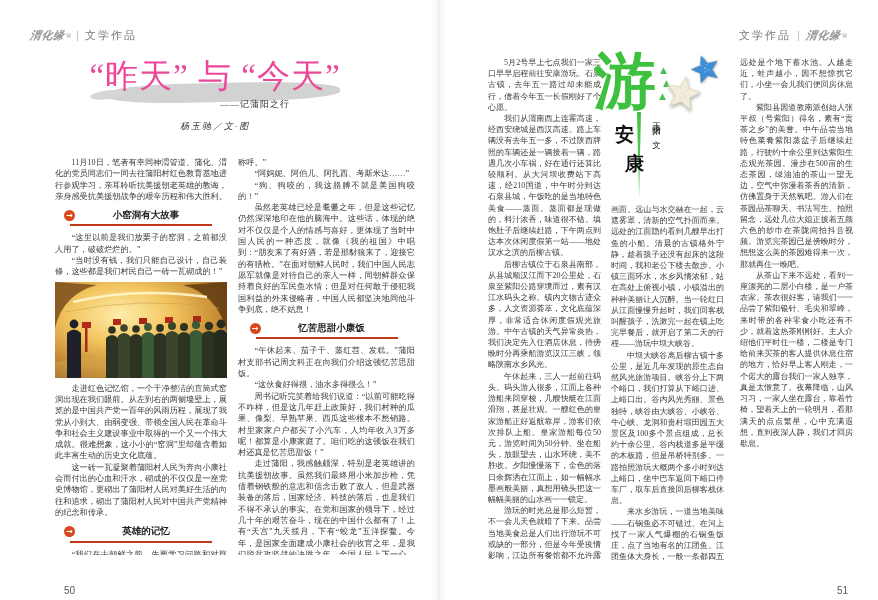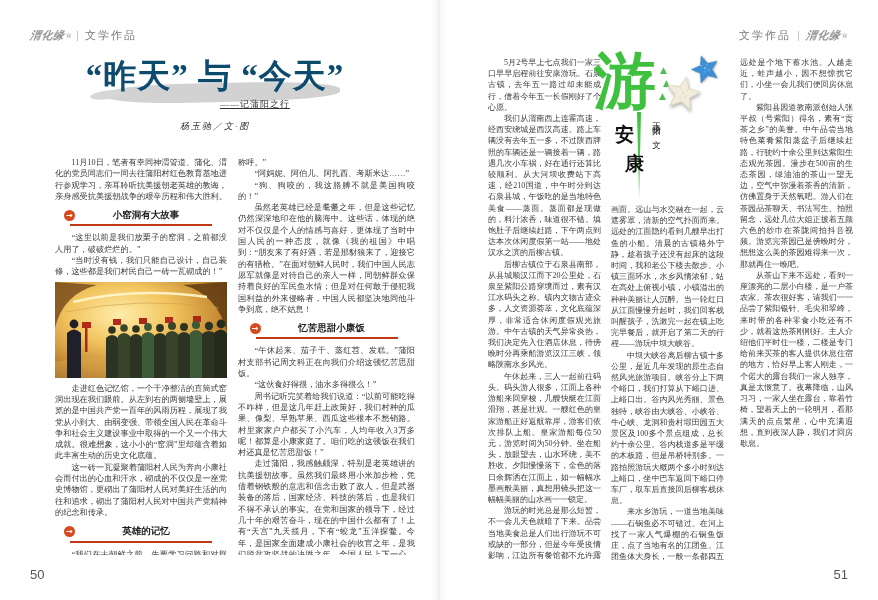--- a/index.html
+++ b/index.html
@@ -20,22 +20,22 @@
   .logo-sub{writing-mode:vertical-rl;font-size:4.5px;line-height:4.5px;color:#a8a8a8;margin-top:1px;}
   .hdr-div{display:inline-block;width:1px;height:10px;background:#c4c4c4;}
   .hdr-label{font-size:11px;letter-spacing:2px;color:#777;font-family:"Liberation Sans","DejaVu Sans",sans-serif;}
 
   
   .title-wrap{position:absolute;left:50px;top:56px;width:330px;text-align:center;}
   .brush{position:absolute;left:52px;top:27px;width:238px;height:19px;background:#c7c7c7;opacity:.8;
          border-radius:48% 52% 55% 45% / 70% 60% 60% 70%;transform:rotate(-1.2deg);}
   .brush::before{content:"";position:absolute;left:-12px;top:5px;width:34px;height:9px;background:#cdcdcd;
          border-radius:50%;transform:rotate(-6deg);}
-  .title-main{position:relative;z-index:2;font-size:33px;font-weight:bold;color:#0c4a6e;letter-spacing:1px;line-height:40px;}
-  .title-sub{position:relative;z-index:2;margin-top:2px;padding-left:80px;font-size:9px;color:#333;letter-spacing:1px;text-decoration:underline;}
+  .title-main{position:relative;z-index:2;font-size:33px;font-weight:normal;color:#ec4899;letter-spacing:1px;line-height:40px;}
+  .title-sub{position:relative;z-index:2;margin-top:2px;padding-left:80px;font-size:9px;color:#333;letter-spacing:1px;}
   .title-author{margin-top:9px;font-size:9px;color:#333;letter-spacing:2px;font-style:italic;}
 
   
   .col{position:absolute;overflow:hidden;color:#3a3a3a;}
   .page-left .col{width:172px;height:398px;top:157px;font-size:8.2px;line-height:11.3px;}
   .colL1{left:55px;}
   .colL2{left:238px;width:177px !important;}
   .page-right .col{width:113px;font-size:8px;line-height:11.2px;}
   .colR1{left:49px;top:57px;height:505px;}
   .colR2{left:172px;top:204px;height:356px;}
@@ -61,21 +61,21 @@
   .kang-char{position:absolute;left:186px;top:151px;font-size:19px;font-weight:bold;color:#111;z-index:3;}
   .r-author{position:absolute;left:212px;top:116px;writing-mode:vertical-rl;font-size:8.5px;letter-spacing:2px;color:#222;z-index:3;}
   .tri{position:absolute;font-size:9px;color:#4cbf52;z-index:1;line-height:9px;font-family:"DejaVu Sans",sans-serif;}
   .tri1{left:221px;top:66px;}
   .tri2{left:224px;top:79px;}
   .tri3{left:220px;top:92px;}
   .star{position:absolute;z-index:4;}
   .star-white{left:222px;top:72px;filter:drop-shadow(1px 2px 1.5px rgba(0,0,0,0.28));}
   .star-blue{left:249px;top:52px;filter:drop-shadow(1px 1px 1px rgba(0,0,0,0.25));}
 
-  .pagenum{position:absolute;top:567px;font-size:13px;color:#555;font-family:"Liberation Sans","DejaVu Sans",sans-serif;}
+  .pagenum{position:absolute;top:585px;font-size:10px;color:#555;font-family:"Liberation Sans","DejaVu Sans",sans-serif;margin-left:34px;}
   .pn-left{left:30px;}
   .pn-right{right:30px;}
 </style>
 </head>
 <body>
 
 <div class="spread">
 
   <div class="page page-left">
     <div class="hdr hdr-left">

